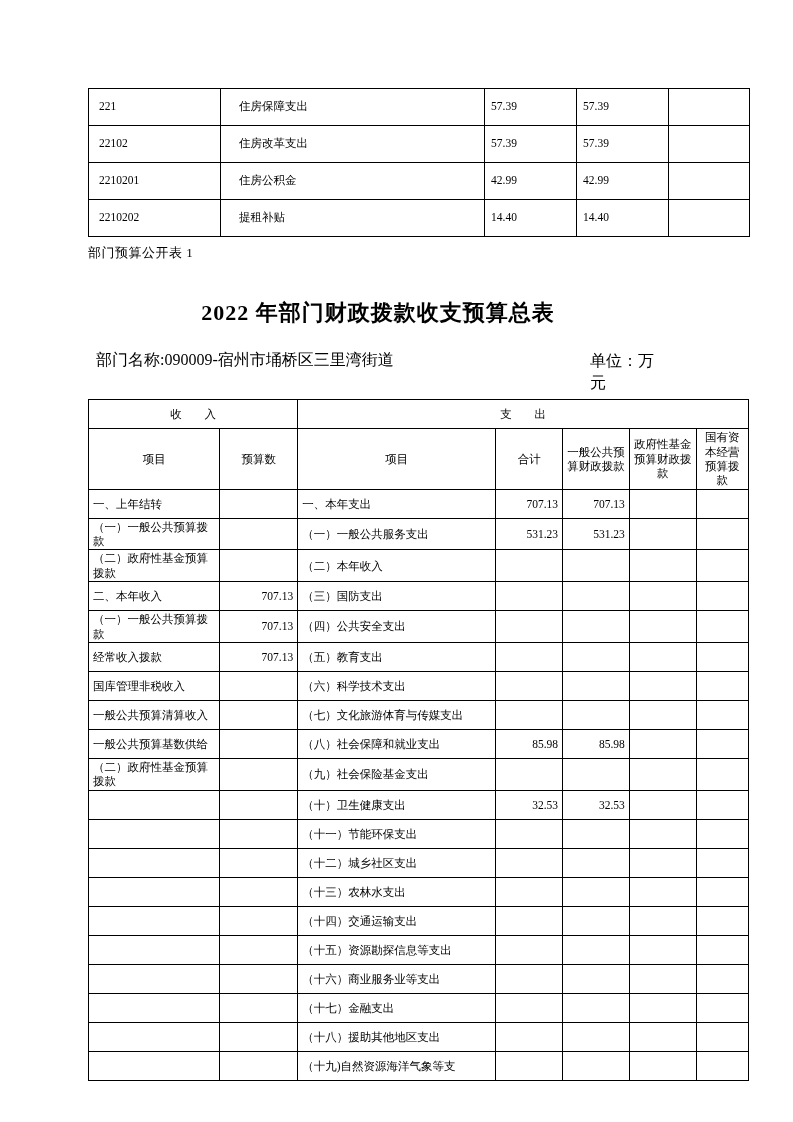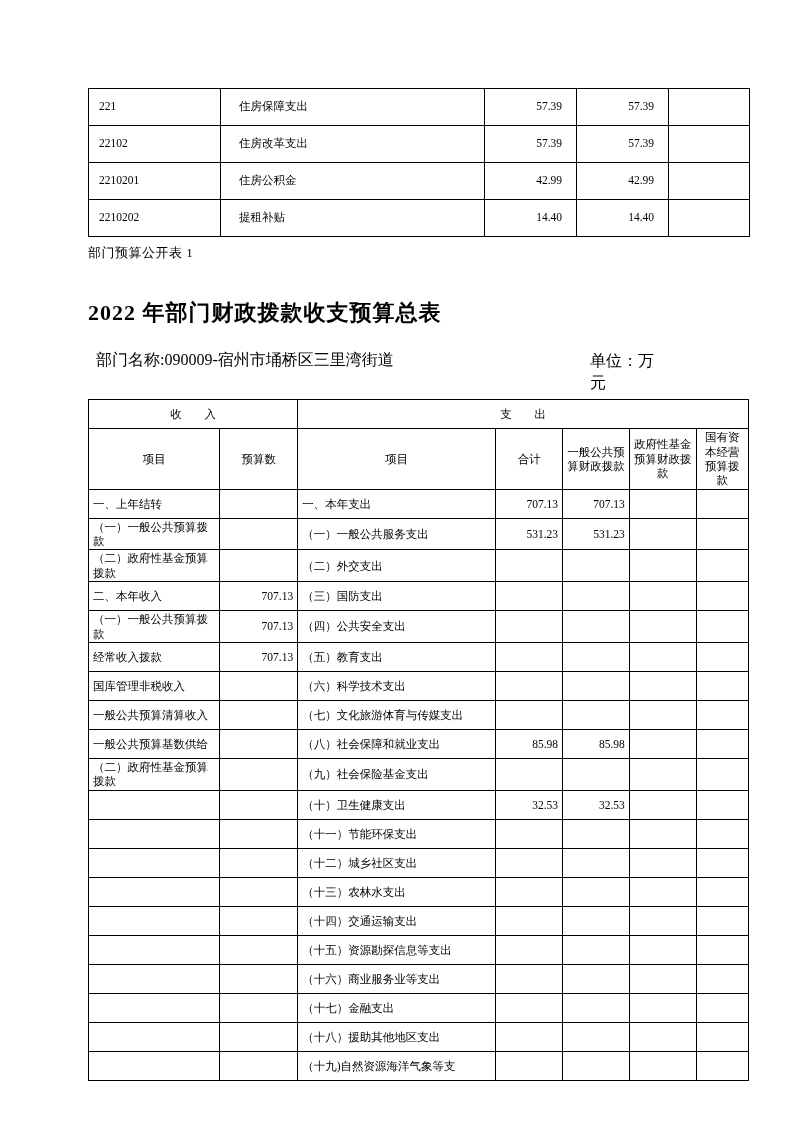--- a/index.html
+++ b/index.html
@@ -34,31 +34,31 @@
     font-size: 11.5px;
     line-height: 1.2;
     padding: 0 6px;
     height: 36px;
     vertical-align: middle;
     font-family: "Liberation Serif", "DejaVu Serif", serif;
   }
 
   .top-table td.code { padding-left: 10px; }
   .top-table td.name { padding-left: 18px; margin-left: 32px; }
-  .top-table td.num { text-align: right; padding-right: 14px; }
+  .top-table td.num { text-align: left; padding-right: 14px; }
 
   .table-caption {
     font-size: 13px;
     margin: 7px 0 0 0;
     letter-spacing: 0.5px;
   }
 
   
   .doc-title {
-    text-align: left;
+    text-align: center;
     font-size: 22px;
     font-weight: bold;
     margin: 36px 0 0 0;
     letter-spacing: 1px;
     font-family: "Liberation Serif", "DejaVu Serif", serif;
   }
   .meta-row {
     display: flex;
     justify-content: space-between;
     align-items: flex-start;
@@ -200,21 +200,21 @@
         <td class="num-cell"></td>
         <td class="ind1">（一）一般公共服务支出</td>
         <td class="num-cell">531.23</td>
         <td class="num-cell">531.23</td>
         <td class="num-cell"></td>
         <td class="num-cell"></td>
       </tr>
       <tr>
         <td class="ind1">（二）政府性基金预算拨款</td>
         <td class="num-cell"></td>
-        <td class="ind1">（二）外交支出</td>
+        <td class="ind1">（二）本年收入</td>
         <td class="num-cell"></td>
         <td class="num-cell"></td>
         <td class="num-cell"></td>
         <td class="num-cell"></td>
       </tr>
       <tr>
         <td class="ind0">二、本年收入</td>
         <td class="num-cell">707.13</td>
         <td class="ind1">（三）国防支出</td>
         <td class="num-cell"></td>

